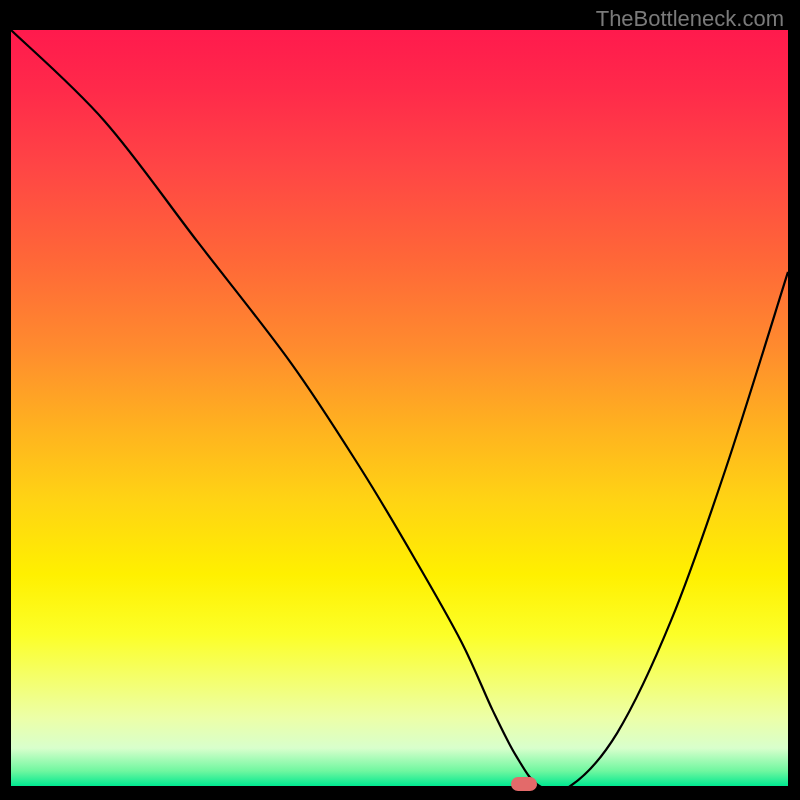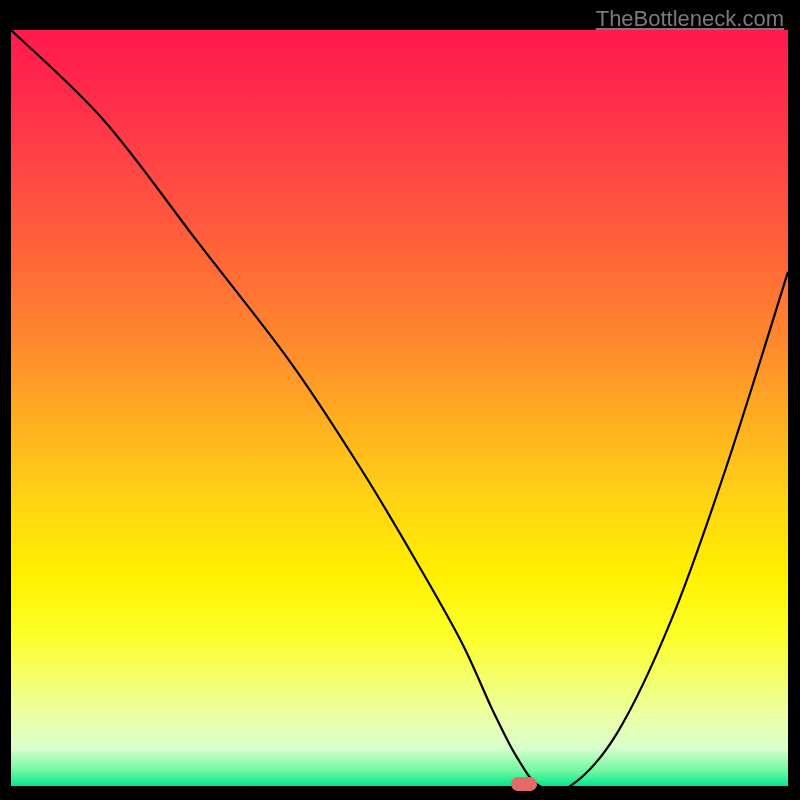--- a/index.html
+++ b/index.html
@@ -1,17 +1,17 @@
 <!DOCTYPE html>
 <html><head>
 <meta charset="utf-8">
 <style>
   * { margin: 0; padding: 0; box-sizing: border-box; }
   body { width: 800px; height: 800px; background: #000; position: relative; font-family: Arial, sans-serif; }
-  .watermark { position: absolute; top: 6px; right: 16px; color: #7a7a7a; font-size: 22px; font-weight: 500; z-index: 10; text-decoration: underline; }
+  .watermark { position: absolute; top: 6px; right: 16px; color: #7a7a7a; font-size: 22px; font-weight: 500; z-index: 10; }
   .plot-area { position: absolute; left: 11px; top: 30px; width: 777px; height: 756px; background: linear-gradient(to bottom,
       #ff1a4d 0%,
       #ff2a4a 8%,
       #ff4545 18%,
       #ff6638 30%,
       #ff8b2e 42%,
       #ffb020 52%,
       #ffd314 62%,
       #fff000 72%,
       #fcff28 80%,

